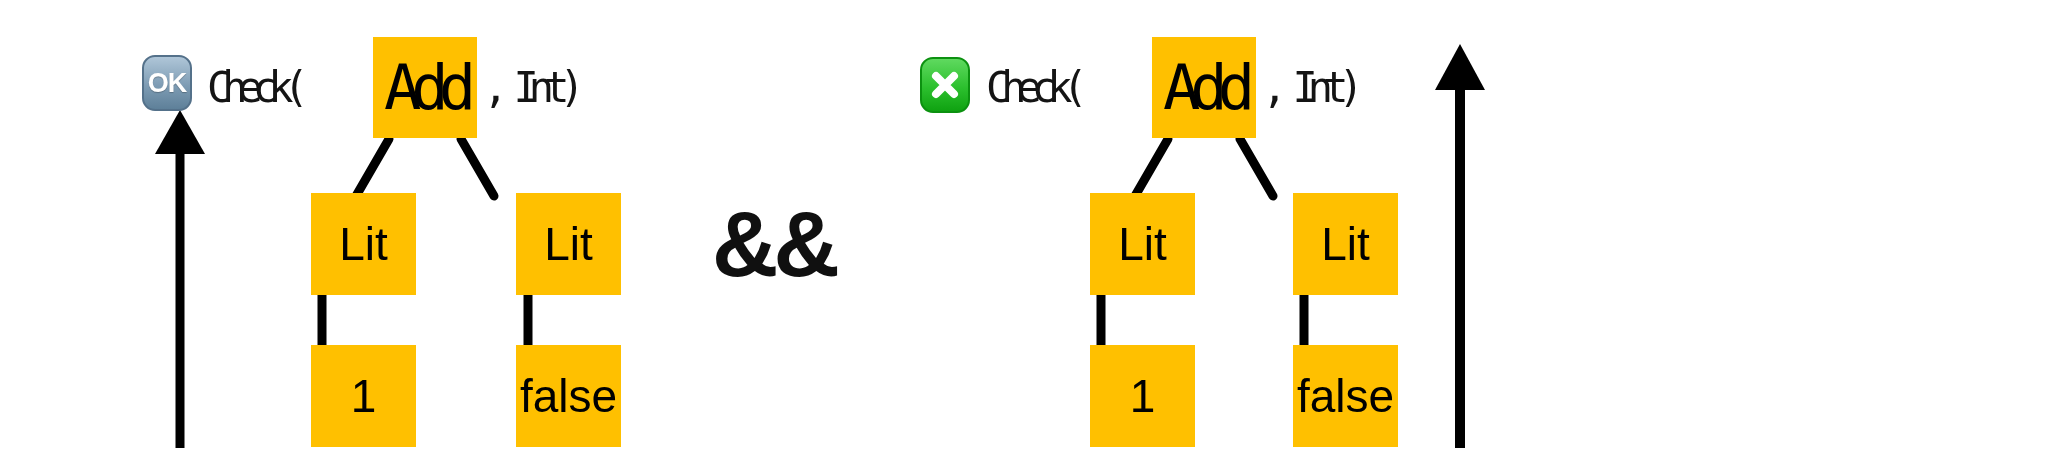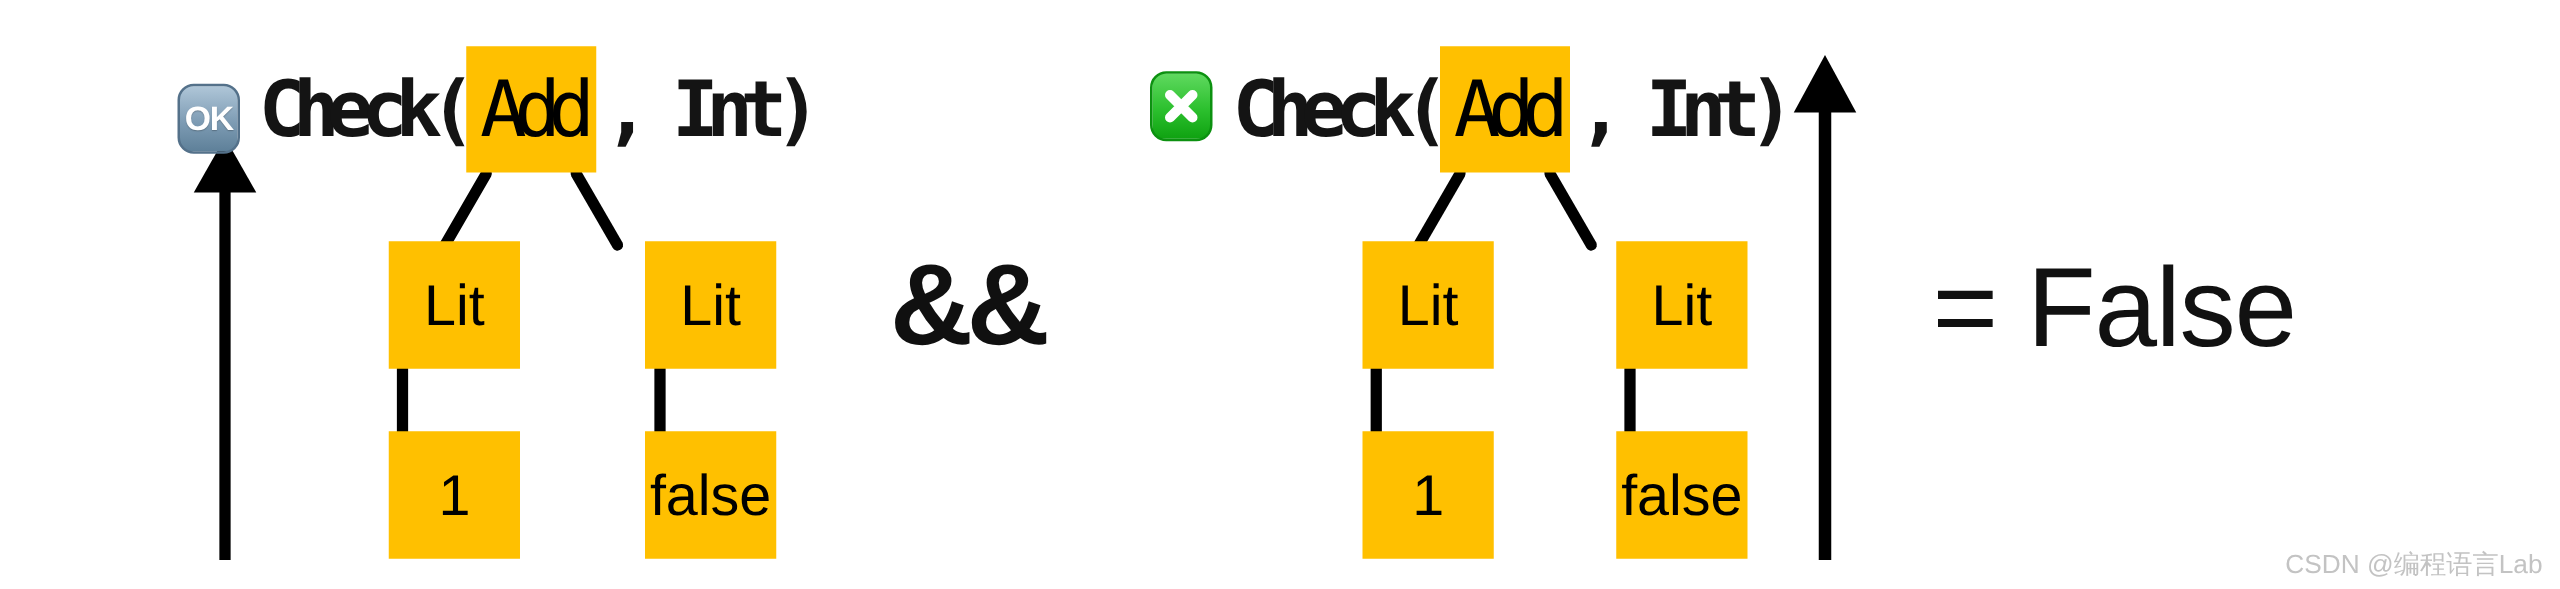--- a/index.html
+++ b/index.html
@@ -7,21 +7,21 @@
     position:relative; width:2048px; height:471px; background:#ffffff;
     overflow:hidden; font-family:"Liberation Sans", sans-serif;
   }
   .lines { position:absolute; left:0; top:0; width:2048px; height:471px; }
 
   
   .code {
     position:absolute; top:37px; height:101px;
     display:flex; align-items:center;
     font-family:"DejaVu Sans Mono", monospace;
-    font-size:62px; letter-spacing:-10px; color:#141414; white-space:pre;font-weight:bold;
+    font-size:42px; letter-spacing:-10px; color:#141414; white-space:pre;
   }
 
   
   .node {
     position:absolute; background:var(--node_fill,#FFC000);
     display:flex; align-items:center; justify-content:center;
     color:#000000;
   }
   .node.mono { font-family:"DejaVu Sans Mono", monospace; font-size:62px; letter-spacing:-10px; }
   .node.sans { font-family:"Liberation Sans", sans-serif; font-size:46px;margin-left:41px; }
@@ -83,21 +83,21 @@
       <line x1="1101" y1="295" x2="1101" y2="347"></line>
       <line x1="1304" y1="295" x2="1304" y2="347"></line>
     </g>
 
     <g>
       <line x1="1460" y1="88" x2="1460" y2="448" stroke="#000000" stroke-width="10"></line>
       <polygon points="1460,44 1435,90 1485,90" fill="#000000"></polygon>
     </g>
   </svg>
 
-  <div class="badge ok" style="left:142px; top:67px;">
+  <div class="badge ok" style="left:142px; top:55px;">
     <span>OK</span>
   </div>
   <div class="code" style="left:207px;">Check(</div>
   <div class="node mono" style="left:373px; top:37px; width:104px; height:101px;">Add</div>
   <div class="code" style="left:483px;">, Int)</div>
 
   <div class="node sans" style="left:270px; top:193px; width:105px; height:102px;">Lit</div>
   <div class="node sans" style="left:475px; top:193px; width:105px; height:102px;">Lit</div>
   <div class="node sans" style="left:270px; top:345px; width:105px; height:102px;">1</div>
   <div class="node sans" style="left:475px; top:345px; width:105px; height:102px;">false</div>
@@ -111,17 +111,15 @@
   </div>
   <div class="code" style="left:986px;">Check(</div>
   <div class="node mono" style="left:1152px; top:37px; width:104px; height:101px;">Add</div>
   <div class="code" style="left:1262px;">, Int)</div>
 
   <div class="node sans" style="left:1049px; top:193px; width:105px; height:102px;">Lit</div>
   <div class="node sans" style="left:1252px; top:193px; width:105px; height:102px;">Lit</div>
   <div class="node sans" style="left:1049px; top:345px; width:105px; height:102px;">1</div>
   <div class="node sans" style="left:1252px; top:345px; width:105px; height:102px;">false</div>
 
-  <div class="result">= False</div>
 
-  <div class="watermark">CSDN @编程语言Lab</div>
 
 </div>
 
 </body></html>

